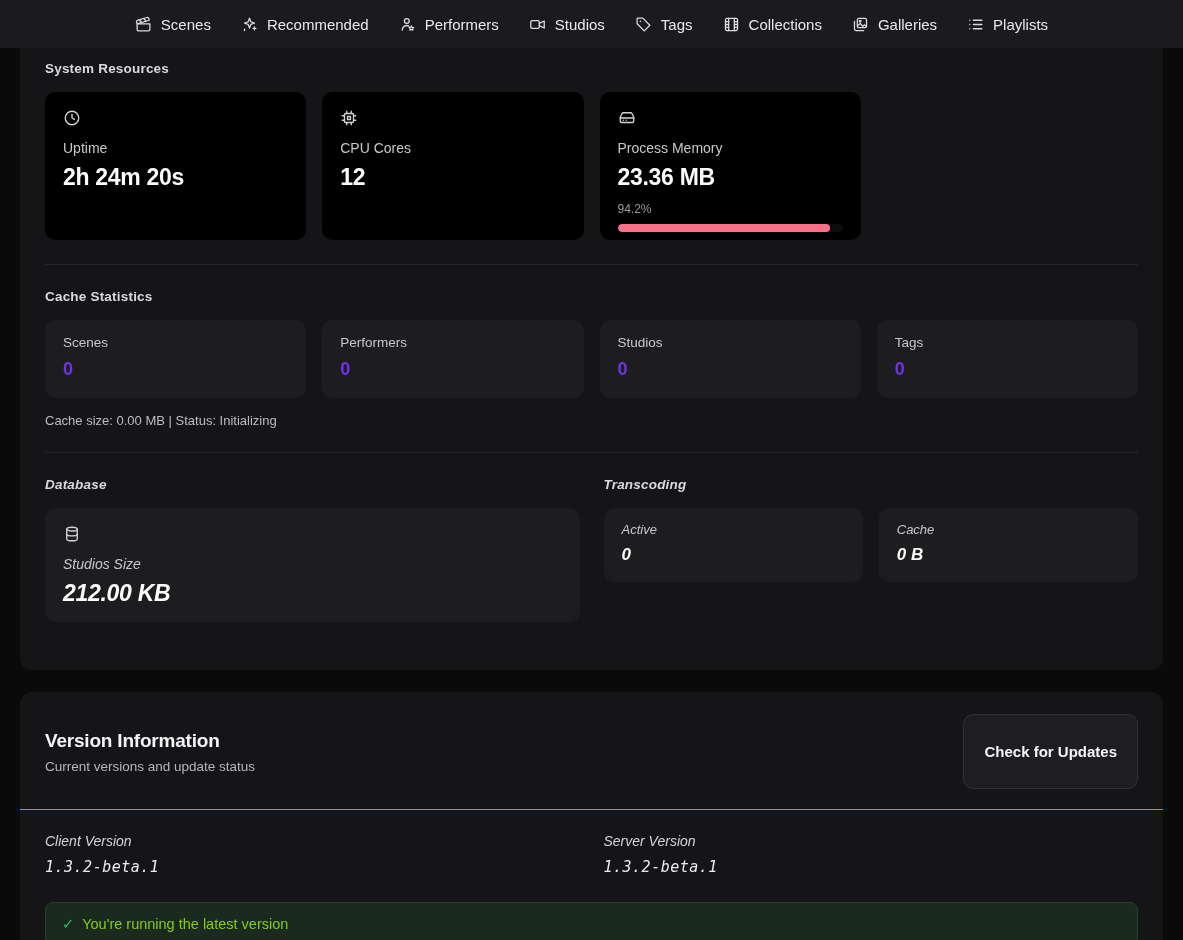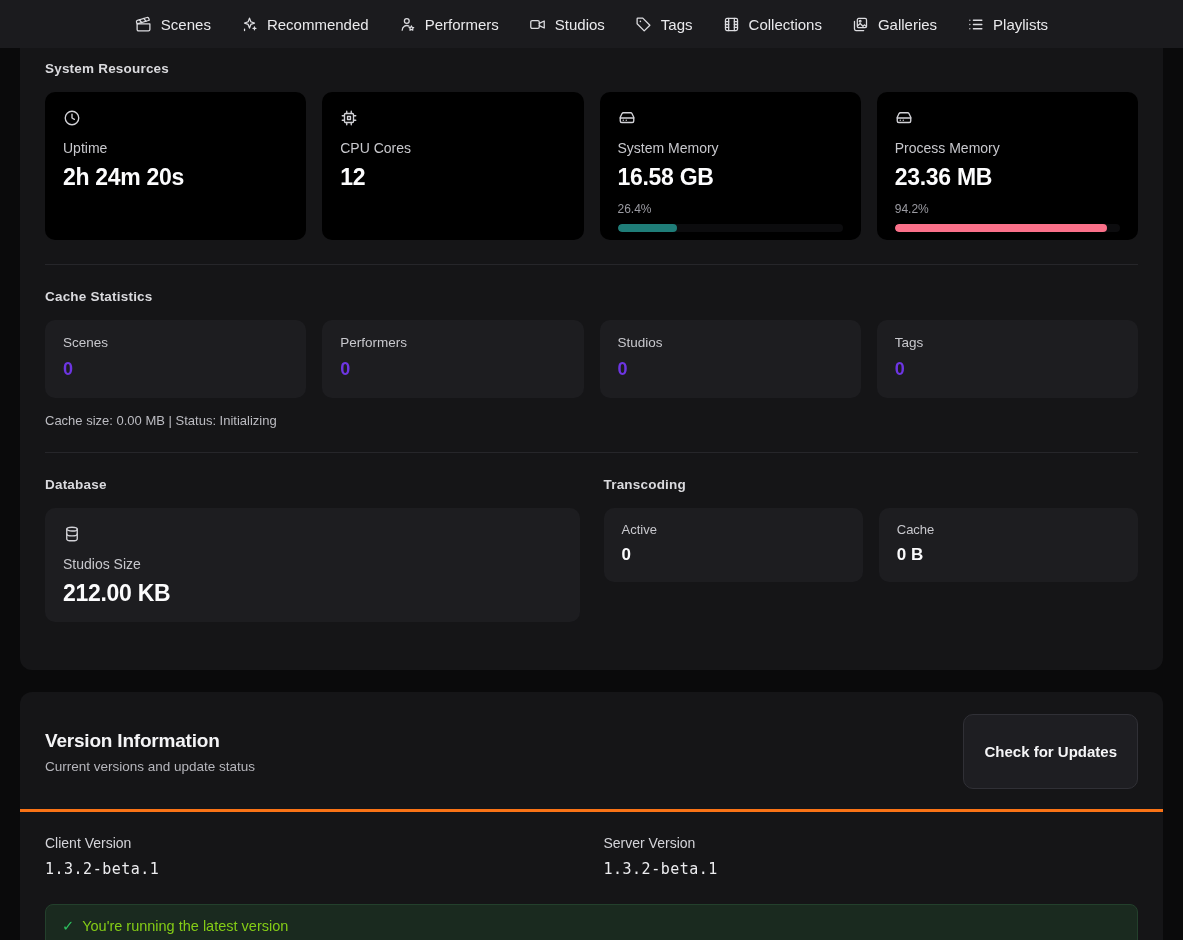--- a/index.html
+++ b/index.html
@@ -57,35 +57,35 @@
 
   
   .cache-card {
     background: #1d1d20; border-radius: 10px; padding: 15px 18px; height: 78px;
   }
   .cache-label { font-size: 13.5px; color: #c8c8cd; margin-bottom: 9px; }
   .cache-value { font-size: 18px; font-weight: 700; }
   .cache-footer { font-size: 13px; color: #bcbcc2; margin-top: 15px; }
 
   
-  .two-col { display: grid; grid-template-columns: 1fr 1fr; gap: 24px; }
+  .two-col { display: grid; grid-template-columns: 1fr 1fr; gap: 24px; font-style: italic; }
   .db-card {
     background: #1d1d20; border-radius: 10px; padding: 17px 18px; height: 114px;
   }
   .grid2 { display: grid; grid-template-columns: 1fr 1fr; gap: 16px; }
   .mini-card {
     background: #1d1d20; border-radius: 10px; padding: 14px 18px; height: 74px;
   }
   .mini-label { font-size: 13px; color: #c8c8cd; margin-bottom: 8px; }
   .mini-value { font-size: 17px; font-weight: 700; color: #fbfbfc; }
 
   
   .vheader {
     display: flex; align-items: center; justify-content: space-between;
-    padding: 22px 25px 20px; border-bottom: 3px solid #f97316;
+    padding: 22px 25px 20px; border-bottom: 1px solid #f97316;
   }
   .vtitle { font-size: 19px; font-weight: 700; color: #f4f4f6; letter-spacing: -.2px; }
   .vsubtitle { font-size: 13.5px; color: #b6b6bc; margin-top: 7px; }
   .update-btn {
     background: #1e1e22; border: 1px solid #303036; border-radius: 10px;
     color: #f5f5f7; font-family: "Liberation Sans", sans-serif;
     font-size: 15px; font-weight: 600; padding: 28px 20px; cursor: pointer;
     white-space: nowrap;
   }
   .vbody { padding: 23px 25px 25px; }
@@ -218,35 +218,20 @@
         <svg width="18" height="18" viewBox="0 0 24 24" fill="none" stroke="currentColor" stroke-width="1.8" stroke-linecap="round" stroke-linejoin="round">
             <rect x="6" y="6" width="12" height="12" rx="1.5"></rect>
             <rect x="10" y="10" width="4" height="4"></rect>
             <path d="M9 3v3M15 3v3M9 18v3M15 18v3M3 9h3M3 15h3M18 9h3M18 15h3"></path>
           </svg>
       </div>
       <div class="stat-label">CPU Cores</div>
       <div class="stat-value">12</div>
     </div>
 
-    <div class="stat-card">
-      <div class="stat-icon">
-        <svg width="18" height="18" viewBox="0 0 24 24" fill="none" stroke="currentColor" stroke-width="1.8" stroke-linecap="round" stroke-linejoin="round">
-            <path d="M5.4 6.1L3 11v5a2 2 0 002 2h14a2 2 0 002-2v-5l-2.4-4.9A2 2 0 0016.8 5H7.2a2 2 0 00-1.8 1.1z"></path>
-            <path d="M3 12h18"></path>
-            <path d="M7 15h.01M11 15h.01"></path>
-          </svg>
-      </div>
-      <div class="stat-label">System Memory</div>
-      <div class="stat-value">16.58 GB</div>
-      <div class="stat-percent">26.4%</div>
-      <div class="progress-track">
-        <div class="progress-fill" style="width: 26.4%; background: rgb(31, 125, 120);"></div>
-      </div>
-    </div>
 
     <div class="stat-card">
       <div class="stat-icon">
         <svg width="18" height="18" viewBox="0 0 24 24" fill="none" stroke="currentColor" stroke-width="1.8" stroke-linecap="round" stroke-linejoin="round">
             <path d="M5.4 6.1L3 11v5a2 2 0 002 2h14a2 2 0 002-2v-5l-2.4-4.9A2 2 0 0016.8 5H7.2a2 2 0 00-1.8 1.1z"></path>
             <path d="M3 12h18"></path>
             <path d="M7 15h.01M11 15h.01"></path>
           </svg>
       </div>
       <div class="stat-label">Process Memory</div>

